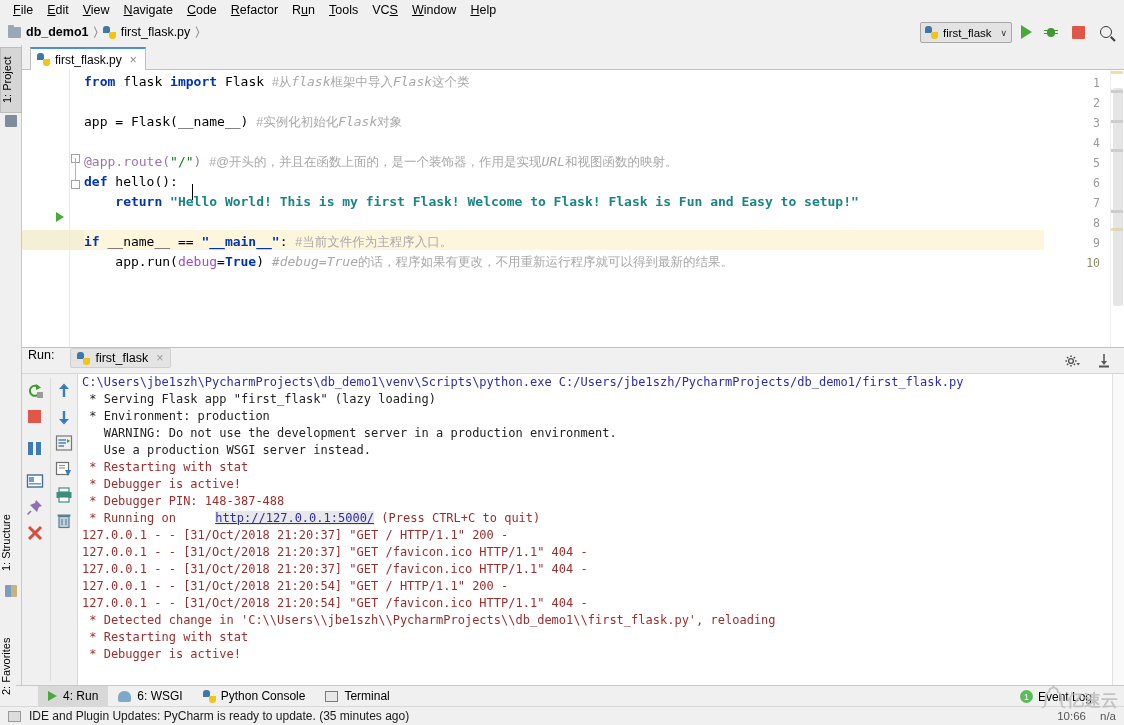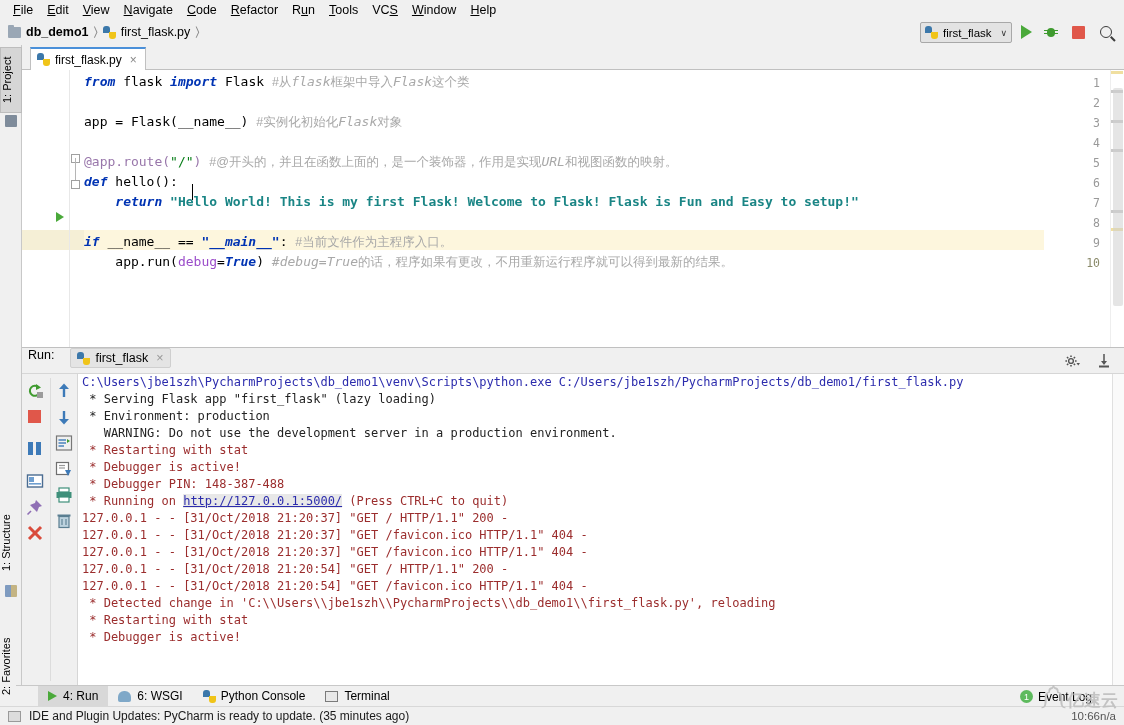--- a/index.html
+++ b/index.html
@@ -120,21 +120,21 @@
   .code{
     position:absolute; left:62px; top:0; right:0; height:278px;
     font-family:"DejaVu Sans Mono", monospace; font-size:13px; line-height:20px;
     white-space:pre;
   }
   .cline{ position:absolute; left:0; height:20px; line-height:20px; white-space:pre; }
   .hl-line{
     position:absolute; left:62px; right:80px; height:20px; background:#fdf6dd;
   }
   .gut-hl{ position:absolute; left:0; width:62px; height:20px; background:#f5efd6; }
-  .k{ color:#0033b3; font-weight:bold;font-style:italic; }
+  .k{ color:#0033b3; font-weight:bold; }
   .cm{ color:#a8a8a8; font-style:italic; }
   .cmz{ color:#a8a8a8; font-style:normal; font-family:"Liberation Sans",sans-serif; font-size:12.5px;}
   .st{ color:#067d17; }
   .stt{ color:#1a8585; font-weight:bold;}
   .dec{ color:#9876aa; }
   .kwarg{ color:#9b4dca; }
   .pl{ color:#000; }
   .caret{ position:absolute; width:1px; height:16px; background:#000; }
 
   .rightmark{
@@ -171,21 +171,21 @@
 
   .console{
     position:absolute; left:56px; top:26px; width:1046px; height:311px;
     background:#ffffff; overflow:hidden;
     font-family:"DejaVu Sans Mono", monospace; font-size:12px; line-height:17px;
   }
   .cl{ white-space:pre; padding-left:4px; }
   .c-blue{ color:#2c2cad; }
   .c-red{ color:#9b2d2d; }
   .c-dark{ color:#232323; }
-  .c-link{ color:#2c2cad; text-decoration:underline; background:#e8e8e8;}
+  .c-link{ color:#2c2cad; text-decoration:underline; background:#e8e8e8;margin-left:32px;}
   .console-sb{ position:absolute; right:0; top:26px; width:12px; height:311px;
     background:#fafafa; border-left:1px solid #e0e0e0;}
 
   
   .bottombar{
     position:absolute; left:16px; top:685px; width:1124px; height:21px;
     background:#f0f0f0; border-top:1px solid #c8c8c8;
     display:flex; align-items:center; padding-left:22px; font-size:12px;
   }
   .btab{ display:flex; align-items:center; height:21px; padding:0 10px; cursor:default;}
@@ -195,21 +195,21 @@
   .evbadge{ width:13px;height:13px;border-radius:50%;background:#5dba5d;color:#fff;
     font-size:9px;display:flex;align-items:center;justify-content:center;margin-right:5px;}
 
   
   .statusbar{
     position:absolute; left:0; top:706px; width:1124px; height:19px;
     background:#f0f0f0; border-top:1px solid #d8d8d8;
     display:flex; align-items:center; font-size:12px; padding-left:8px; color:#1a1a1a;
   }
   .sb-box{ width:13px;height:11px;border:1px solid #9a9a9a;background:#dcdcdc;margin-right:8px;}
-  .sb-right{ position:absolute; right:8px; display:flex; align-items:center; 
+  .sb-right{ position:absolute; right:8px; display:flex; align-items:center; gap:14px;
     color:#555; font-size:11.5px;}
   .watermark{ position:absolute; right:6px; bottom:4px; display:flex; align-items:center;
     color:#bfbfbf; font-size:17px; font-weight:bold; opacity:.9;}
   .wm-glyph{ font-size:15px; margin-right:3px;}
 </style>
 </head>
 <body>
 
 <div id="app">
 
@@ -433,20 +433,21 @@
           </svg>
         </div>
       </div>
     </div>
 
     <div class="console" id="console-body">
         <div class="cl c-blue">C:\Users\jbe1szh\PycharmProjects\db_demo1\venv\Scripts\python.exe C:/Users/jbe1szh/PycharmProjects/db_demo1/first_flask.py</div>
         <div class="cl c-dark"> * Serving Flask app "first_flask" (lazy loading)</div>
         <div class="cl c-dark"> * Environment: production</div>
         <div class="cl c-dark">   WARNING: Do not use the development server in a production environment.</div>
+        <div class="cl c-dark">   Use a production WSGI server instead.</div>
         <div class="cl c-red"> * Restarting with stat</div>
         <div class="cl c-red"> * Debugger is active!</div>
         <div class="cl c-red"> * Debugger PIN: 148-387-488</div>
         <div class="cl c-red"><span> * Running on </span><span class="c-link">http://127.0.0.1:5000/</span><span> (Press CTRL+C to quit)</span></div>
         <div class="cl c-red">127.0.0.1 - - [31/Oct/2018 21:20:37] "GET / HTTP/1.1" 200 -</div>
         <div class="cl c-red">127.0.0.1 - - [31/Oct/2018 21:20:37] "GET /favicon.ico HTTP/1.1" 404 -</div>
         <div class="cl c-red">127.0.0.1 - - [31/Oct/2018 21:20:37] "GET /favicon.ico HTTP/1.1" 404 -</div>
         <div class="cl c-red">127.0.0.1 - - [31/Oct/2018 21:20:54] "GET / HTTP/1.1" 200 -</div>
         <div class="cl c-red">127.0.0.1 - - [31/Oct/2018 21:20:54] "GET /favicon.ico HTTP/1.1" 404 -</div>
         <div class="cl c-red"> * Detected change in 'C:\\Users\\jbe1szh\\PycharmProjects\\db_demo1\\first_flask.py', reloading</div>

